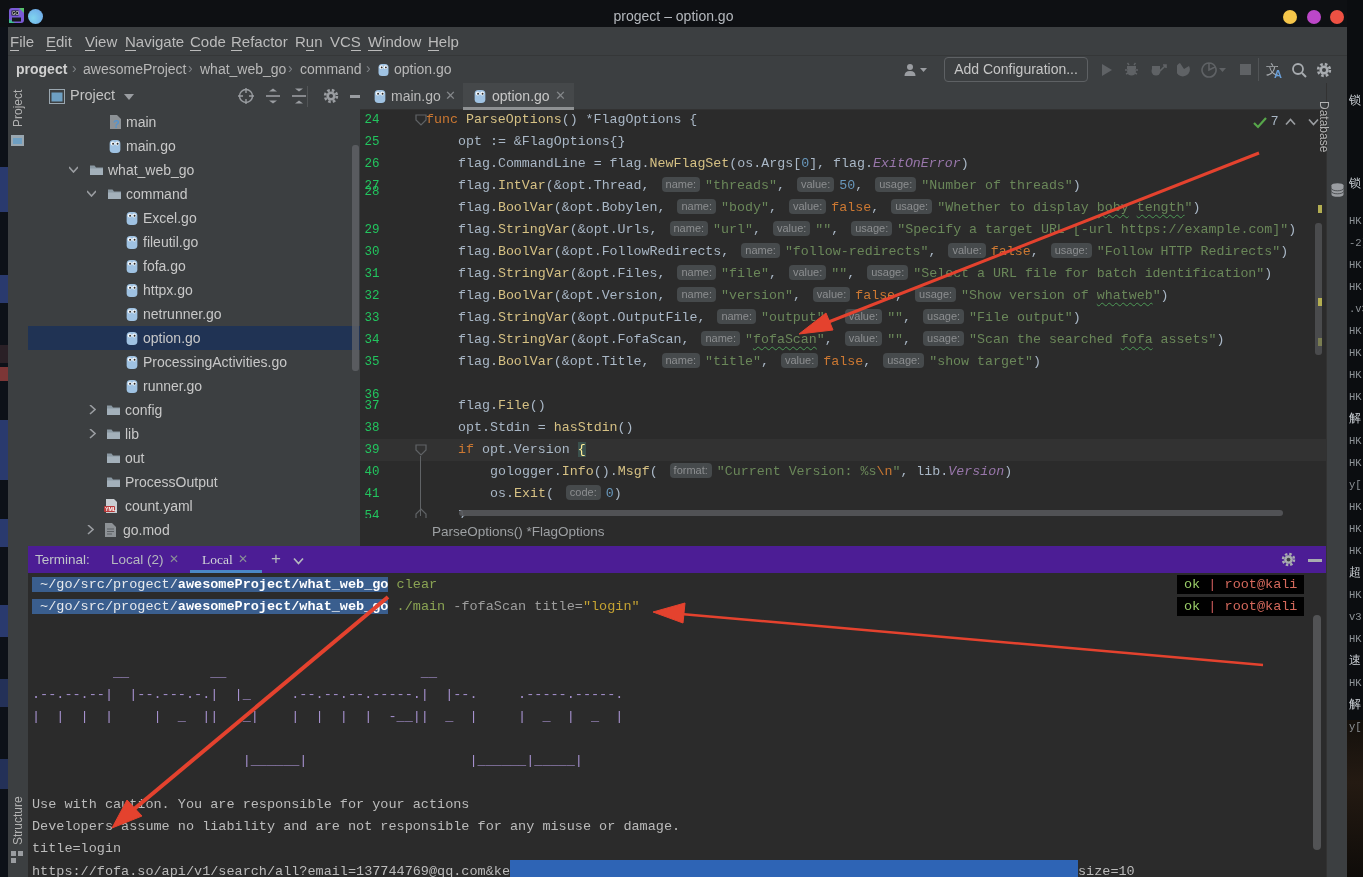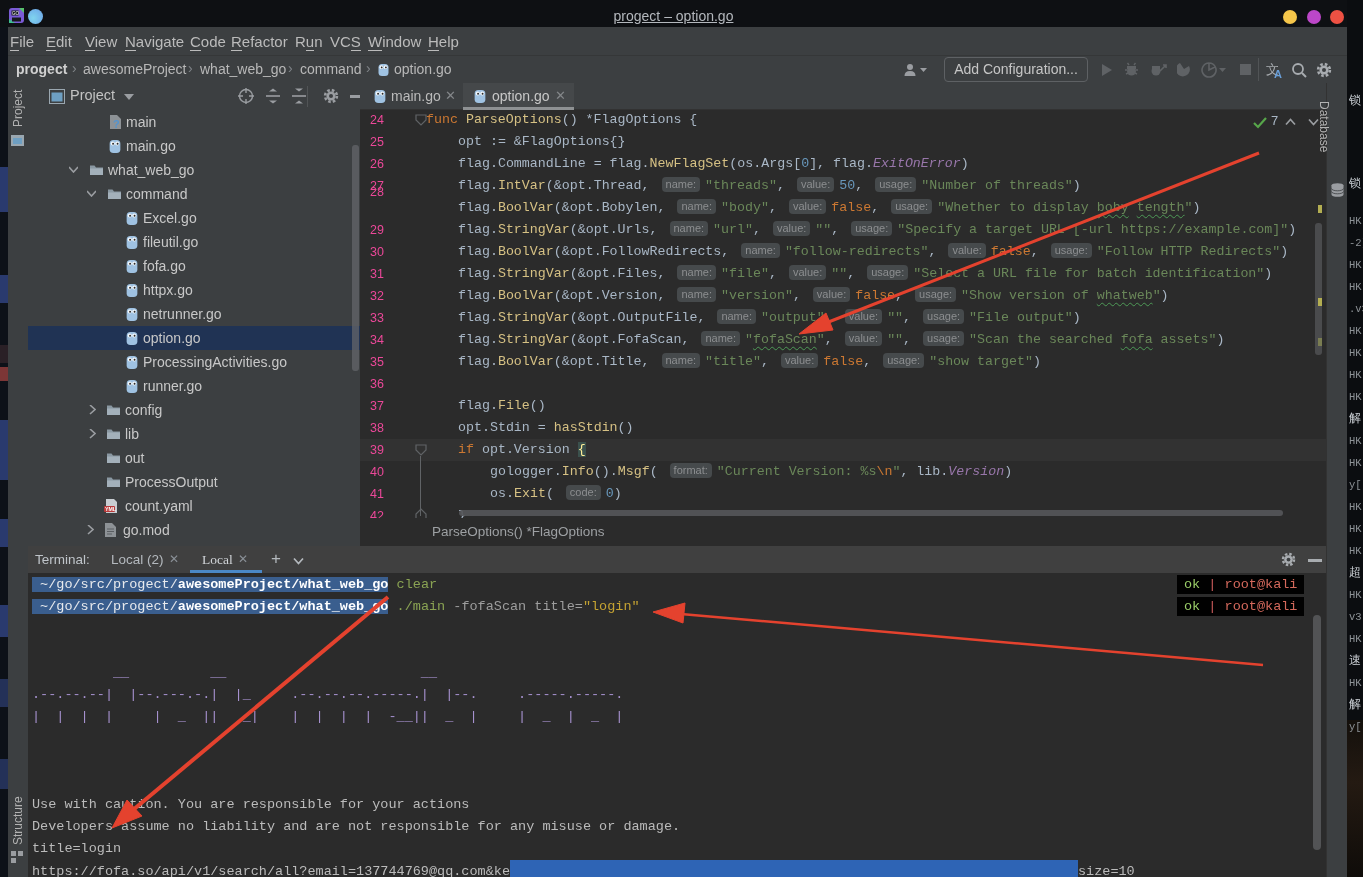--- a/index.html
+++ b/index.html
@@ -16,46 +16,46 @@
   .mi u { text-decoration:none; border-bottom:1px solid #bbbbbb; padding-bottom:0px;}
   
   #lstripe { left:8px; top:83px; width:20px; height:794px; background:#3c3f41; }
   .vlabel { position:absolute; color:#b3b3b3; font-size:12px; white-space:nowrap; }
   
   #ppanel { left:28px; top:110px; width:332px; height:436px; background:#3c3f41; overflow:hidden; }
   .trow { position:absolute; height:24px; line-height:24px; color:#c8c8c8; font-size:14px; white-space:nowrap; width:100%;}
   
   #editor { left:360px; top:110px; width:966px; height:408px; background:#2b2b2b; overflow:hidden; }
   .cl { position:absolute; left:0; height:22px; line-height:22px; font-size:13.3px; font-family:"Liberation Mono",monospace; white-space:pre; color:#a9b7c6;}
-  .ln { position:absolute; width:24px; text-align:right; color:#ec4899; font-size:12.5px; font-family:Liberation Sans, sans-serif; height:22px; line-height:22px;}
+  .ln { position:absolute; width:24px; text-align:center; color:#22c55e; font-size:12.5px; font-family:Liberation Mono, monospace; height:22px; line-height:22px;}
   .kw { color:#cc7832; } .st { color:#6a8759; } .nm { color:#6897bb; }
   .fn { color:#d6c184; } .cn { color:#9876aa; font-style:italic; } .esc { color:#cc7832; }
   .hint { display:inline-block; background:#464a4c; color:#8c8e90; font-family:"Liberation Sans",sans-serif; font-size:11px; border-radius:4px; padding:0 4px; height:15px; line-height:15px; vertical-align:1.5px; margin:0 5px 0 4px; }
   .sq { text-decoration:underline; text-decoration-style:wavy; text-decoration-color:#4e9a56; text-decoration-thickness:1px; text-underline-offset:3px;}
   
-  #termhead { left:28px; top:546px; width:1298px; height:27px; background:#404040; color:#bfc4c9; font-size:13.5px; }
+  #termhead { left:28px; top:546px; width:1298px; height:27px; background:#4c1d95; color:#bfc4c9; font-size:13.5px; }
   #term { left:28px; top:573px; width:1298px; height:304px; background:#2b2b2b; overflow:hidden; }
   .tl { position:absolute; left:4px; height:22px; line-height:22px; font-size:13.5px; font-family:"Liberation Mono",monospace; white-space:pre; color:#bbbbbb; letter-spacing:0px;}
   .art { color:#a691cf; }
   
   #rsliver { left:1347px; top:0; width:16px; height:877px; background:#0a0a0a; color:#cfcfcf; font-size:11px; overflow:hidden;}
 </style>
 </head>
 <body>
 <div class="abs" id="titlebar">
   <svg class="abs" style="left:9px;top:8px" width="15" height="15" viewBox="0 0 15 15">
     <rect x="0" y="0" width="15" height="15" rx="3" fill="#7b5bd6"></rect>
     <path d="M0 11 L6 15 L0 15 Z" fill="#3fbf8f"></path>
     <path d="M10 0 L15 0 L15 5 Z" fill="#57c26b"></path>
     <rect x="2.5" y="2.5" width="7" height="5" fill="#17191c"></rect>
     <text x="3" y="7" font-size="4.5" fill="#ffffff" font-family="Liberation Sans">GO</text>
     <rect x="3" y="9.5" width="9" height="4" fill="#17191c"></rect>
   </svg>
   <div class="abs" style="left:28px;top:9px;width:15px;height:15px;border-radius:50%;background:radial-gradient(circle at 35% 60%, #7fd4ee, #6ba1e8);"></div>
-  <div class="abs" style="left:0;top:8px;width:1347px;text-align:center;color:#b4b8bd;font-size:14px;text-decoration:underline;">progect – option.go</div>
+  <div class="abs" style="left:0;top:8px;width:1347px;text-align:center;color:#b4b8bd;font-size:14px;">progect – option.go</div>
   <div class="abs" style="left:1283px;top:10px;width:14px;height:14px;border-radius:50%;background:#f5c64a;"></div>
   <div class="abs" style="left:1307px;top:10px;width:14px;height:14px;border-radius:50%;background:#bc47c8;"></div>
   <div class="abs" style="left:1330px;top:10px;width:14px;height:14px;border-radius:50%;background:#ee5143;"></div>
 </div>
 <div class="abs" id="menubar">
   <span class="mi" style="left:2px"><u>F</u>ile</span>
   <span class="mi" style="left:38px"><u>E</u>dit</span>
   <span class="mi" style="left:77px"><u>V</u>iew</span>
   <span class="mi" style="left:117px"><u>N</u>avigate</span>
   <span class="mi" style="left:182px"><u>C</u>ode</span>
@@ -348,27 +348,27 @@
     <div class="ln" style="top:43px">26</div>
     <div class="ln" style="top:65px">27</div>
     <div class="ln" style="top:71px">28</div>
     <div class="ln" style="top:109px">29</div>
     <div class="ln" style="top:131px">30</div>
     <div class="ln" style="top:153px">31</div>
     <div class="ln" style="top:175px">32</div>
     <div class="ln" style="top:197px">33</div>
     <div class="ln" style="top:219px">34</div>
     <div class="ln" style="top:241px">35</div>
-    <div class="ln" style="top:263px">36</div>
+    <div class="ln" style="top:274px">36</div>
     <div class="ln" style="top:285px">37</div>
     <div class="ln" style="top:307px">38</div>
     <div class="ln" style="top:329px">39</div>
     <div class="ln" style="top:351px">40</div>
     <div class="ln" style="top:373px">41</div>
-    <div class="ln" style="top:395px">42</div>
+    <div class="ln" style="top:395px">54</div>
   <svg class="abs" style="left:55px;top:4px" width="12" height="12" viewBox="0 0 12 12">
       <path d="M1 1 h10 v5 l-5 5 l-5 -5 Z" fill="none" stroke="#606366" stroke-width="1.2"></path>
     </svg>
   <svg class="abs" style="left:55px;top:334px" width="12" height="12" viewBox="0 0 12 12">
       <path d="M1 1 h10 v5 l-5 5 l-5 -5 Z" fill="none" stroke="#606366" stroke-width="1.2"></path>
     </svg>
   <div class="abs" style="left:60px;top:346px;width:1px;height:60px;background:#606366;"></div>
   <svg class="abs" style="left:55px;top:398px" width="12" height="12" viewBox="0 0 12 12">
       <path d="M1 11 h10 v-5 l-5 -5 l-5 5 Z" fill="none" stroke="#606366" stroke-width="1.2"></path>
     </svg>
@@ -430,20 +430,21 @@
   <div class="abs" style="left:1280px;top:13px;width:14px;height:2.5px;background:#a8acb0;"></div>
 </div>
 <div class="abs" id="term">
   <div class="tl" style="top:1px"><span style="background:#3a5e8e;color:#e8eaed"> ~/go/src/progect/<b style="color:#fff">awesomeProject/what_web_go</b></span> <span style="color:#8aa353">clear</span></div>
   <div class="tl" style="top:23px"><span style="background:#3a5e8e;color:#e8eaed"> ~/go/src/progect/<b style="color:#fff">awesomeProject/what_web_go</b></span> <span style="color:#8aa353">./main</span> <span style="color:#9d9d9d">-fofaScan title=</span><span style="color:#c5a332">"login"</span></div>
   <div class="tl mono" style="left:1149px;top:2px;background:#010101;padding:0 7px;height:19px;line-height:19px;"><span style="color:#9acd68">ok</span> <span style="color:#cc5c5c">|</span> <span style="color:#d4695c">root@kali</span></div>
   <div class="tl mono" style="left:1149px;top:24px;background:#010101;padding:0 7px;height:19px;line-height:19px;"><span style="color:#9acd68">ok</span> <span style="color:#cc5c5c">|</span> <span style="color:#d4695c">root@kali</span></div>
   <div class="tl art" style="top:89px">          __          __                        __</div>
   <div class="tl art" style="top:111px">.--.--.--|  |--.---.-.|  |_     .--.--.--.-----.|  |--.     .-----.-----.</div>
   <div class="tl art" style="top:133px">|  |  |  |     |  _  ||   _|    |  |  |  |  -__||  _  |     |  _  |  _  |</div>
+  <div class="tl art" style="top:177px">                          |______|                    |______|_____|</div>
   <div class="tl" style="top:221px">Use with caution. You are responsible for your actions</div>
   <div class="tl" style="top:243px">Developers assume no liability and are not responsible for any misuse or damage.</div>
   <div class="tl" style="top:265px">title=login</div>
   <div class="tl" style="top:287px">https://fofa.so/api/v1/search/all?email=137744769@qq.com&amp;ke<span style="display:inline-block;width:568px;height:20px;background:#2e64b5;vertical-align:-5px;"></span>size=10</div>
   <div class="abs" style="left:1285px;top:42px;width:8px;height:235px;background:#595b5d;border-radius:4px;opacity:.85;"></div>
 </div>
 <div class="abs" id="rstripe" style="left:1326px;top:83px;width:21px;height:794px;background:#3c3f41;border-left:1px solid #323232;">
   <div class="vlabel" style="left:4px;top:18px;transform:rotate(90deg);transform-origin:0 0;">Database</div>
   <svg class="abs" style="left:4px;top:100px" width="13" height="14" viewBox="0 0 13 14">
       <ellipse cx="6.5" cy="2.5" rx="6" ry="2.3" fill="#9a9da1"></ellipse>

